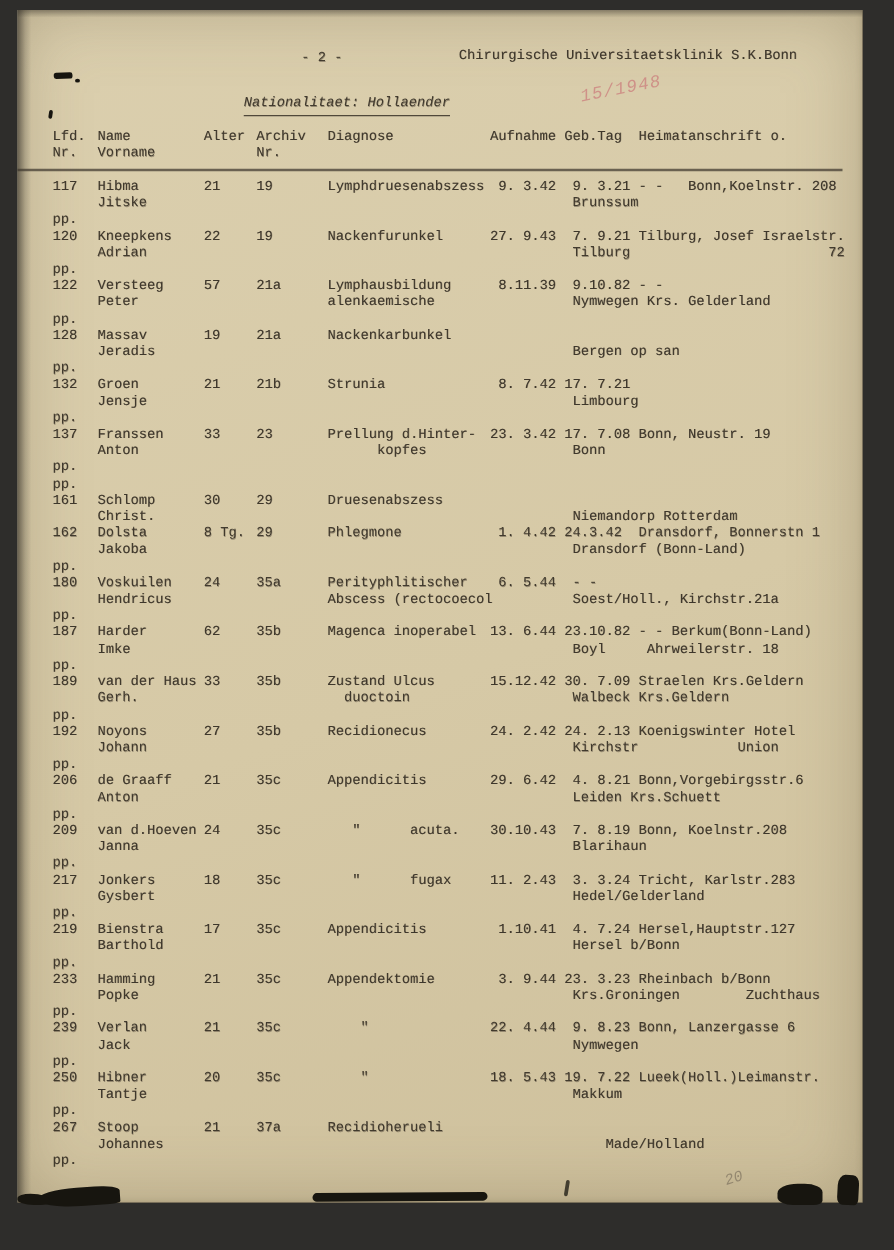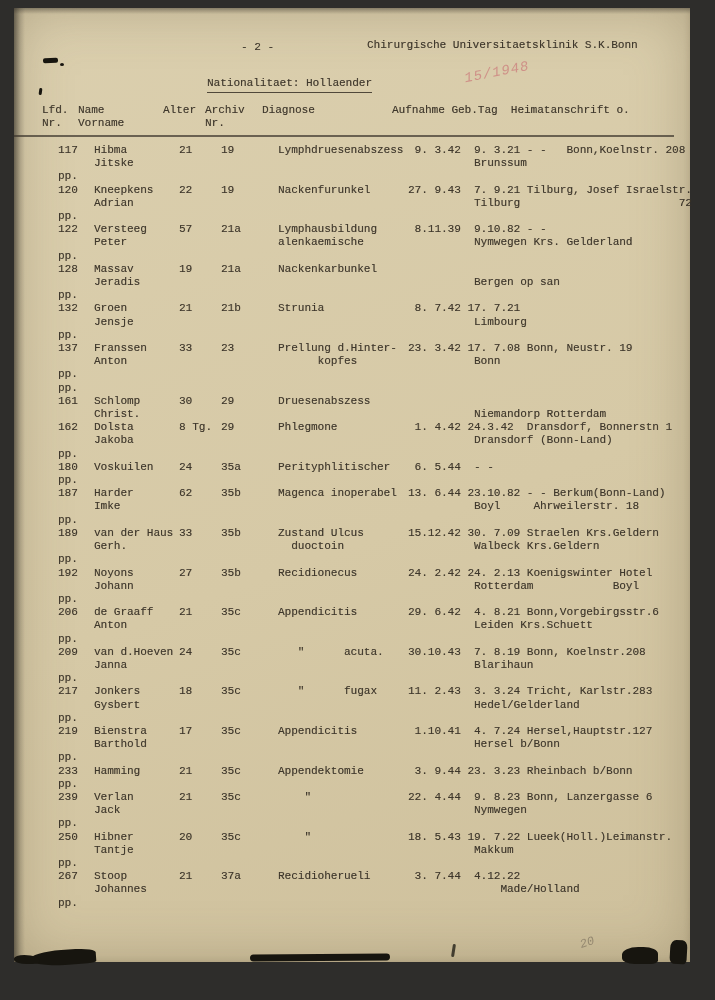--- a/index.html
+++ b/index.html
@@ -26,23 +26,24 @@
   .tw{
     font-family:"Liberation Mono","DejaVu Sans Mono",monospace;
     font-size:11px;line-height:13.2px;
     color:rgba(55,48,38,.93);
     text-shadow:.3px .3px .4px rgba(70,60,48,.45);
     white-space:pre;
   }
   .page-num{position:absolute;left:227px;top:33px;}
   .clinic{position:absolute;left:353px;top:31px;}
   .title{
-    position:absolute;left:193px;top:69px;
+    position:absolute;left:181px;top:69px;
     border-bottom:1.5px solid rgba(55,48,38,.85);
     padding-bottom:2px;
+    font-style:italic;
   }
   .red-note{
     position:absolute;left:450px;top:56px;
     font-size:14px;font-style:italic;
     color:rgba(199,96,108,.55);
     transform:rotate(-11deg);
     letter-spacing:1px;
     text-shadow:none;
   }
   .pencil-note{
@@ -50,21 +51,21 @@
     font-size:12px;font-style:italic;
     color:rgba(105,95,80,.55);
     transform:rotate(-18deg);text-shadow:none;
   }
   .col-heads{position:absolute;left:0;top:96px;right:16px;}
   .rule{
     margin-top:5px;height:0;
     border-top:2px solid rgba(62,55,46,.72);
     width:100%;
   }
-  .tbody{position:absolute;left:16px;top:136px;right:0;}
+  .tbody{position:absolute;left:0;top:136px;right:0;}
   .trow{
     display:grid;
     grid-template-columns:36px 85px 42px 57px 130px 1fr;
     padding-left:28px;
   }
   .trow > span{white-space:pre;overflow:visible;}
   
   .ink{position:absolute;background:#17150f;}
   .mark-dash{left:29px;top:50px;width:15px;height:5px;border-radius:2px;transform:rotate(-2deg);}
   .mark-dot{left:46px;top:55px;width:4px;height:3px;border-radius:50%;}
@@ -270,20 +271,28 @@
 <div class="trow tw"><span>pp.</span></div>
   <div class="row-block">
     <div class="trow tw">
       <span>180</span>
       <span>Voskuilen</span>
       <span>24</span>
       <span>35a</span>
       <span>Perityphlitischer</span>
       <span> 6. 5.44  - -</span>
     </div>
+    <div class="trow tw">
+      <span></span>
+      <span>Hendricus</span>
+      <span></span>
+      <span></span>
+      <span>Abscess (rectocoecol</span>
+      <span>          Soest/Holl., Kirchstr.21a</span>
+    </div>
   </div>
 <div class="trow tw"><span>pp.</span></div>
   <div class="row-block">
     <div class="trow tw">
       <span>187</span>
       <span>Harder</span>
       <span>62</span>
       <span>35b</span>
       <span>Magenca inoperabel</span>
       <span>13. 6.44 23.10.82 - - Berkum(Bonn-Land)</span>
@@ -325,21 +334,21 @@
       <span>35b</span>
       <span>Recidionecus</span>
       <span>24. 2.42 24. 2.13 Koenigswinter Hotel</span>
     </div>
     <div class="trow tw">
       <span></span>
       <span>Johann</span>
       <span></span>
       <span></span>
       <span></span>
-      <span>          Rotterdam            Boyl</span>
+      <span>          Kirchstr            Union</span>
     </div>
   </div>
 <div class="trow tw"><span>pp.</span></div>
   <div class="row-block">
     <div class="trow tw">
       <span>206</span>
       <span>de Graaff</span>
       <span>21</span>
       <span>35c</span>
       <span>Appendicitis</span>
@@ -413,20 +422,28 @@
   </div>
 <div class="trow tw"><span>pp.</span></div>
   <div class="row-block">
     <div class="trow tw">
       <span>233</span>
       <span>Hamming</span>
       <span>21</span>
       <span>35c</span>
       <span>Appendektomie</span>
       <span> 3. 9.44 23. 3.23 Rheinbach b/Bonn</span>
+    </div>
+    <div class="trow tw">
+      <span></span>
+      <span>Popke</span>
+      <span></span>
+      <span></span>
+      <span></span>
+      <span>          Krs.Groningen        Zuchthaus</span>
     </div>
   </div>
 <div class="trow tw"><span>pp.</span></div>
   <div class="row-block">
     <div class="trow tw">
       <span>239</span>
       <span>Verlan</span>
       <span>21</span>
       <span>35c</span>
       <span>    "</span>
@@ -461,21 +478,20 @@
     </div>
   </div>
 <div class="trow tw"><span>pp.</span></div>
   <div class="row-block">
     <div class="trow tw">
       <span>267</span>
       <span>Stoop</span>
       <span>21</span>
       <span>37a</span>
       <span>Recidioherueli</span>
-      <span> 3. 7.44  4.12.22</span>
     </div>
     <div class="trow tw">
       <span></span>
       <span>Johannes</span>
       <span></span>
       <span></span>
       <span></span>
       <span>              Made/Holland</span>
     </div>
   </div>

